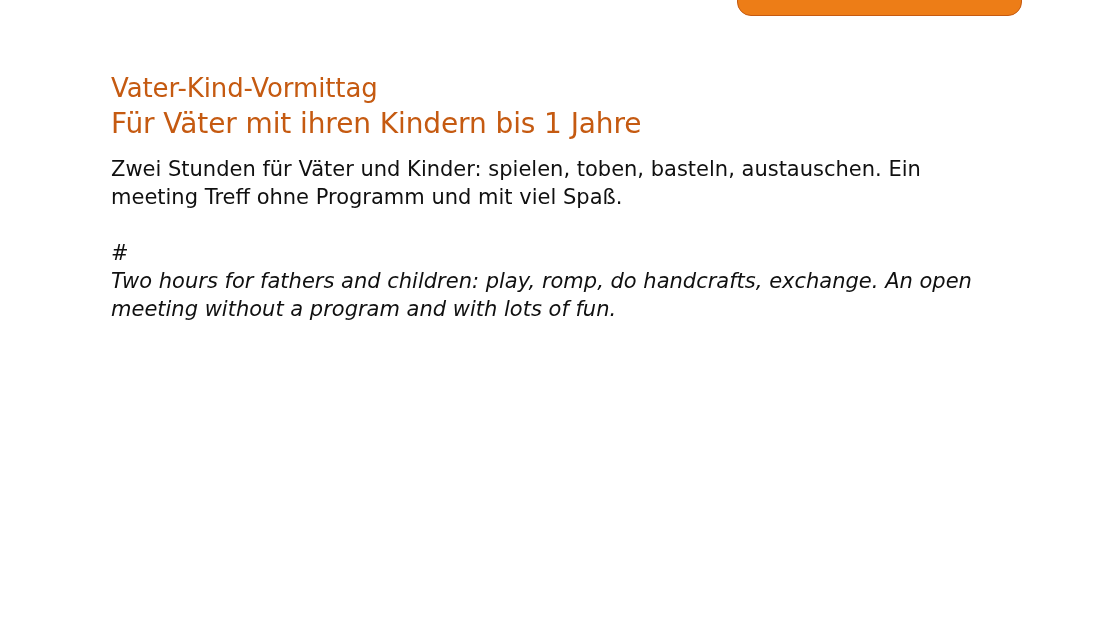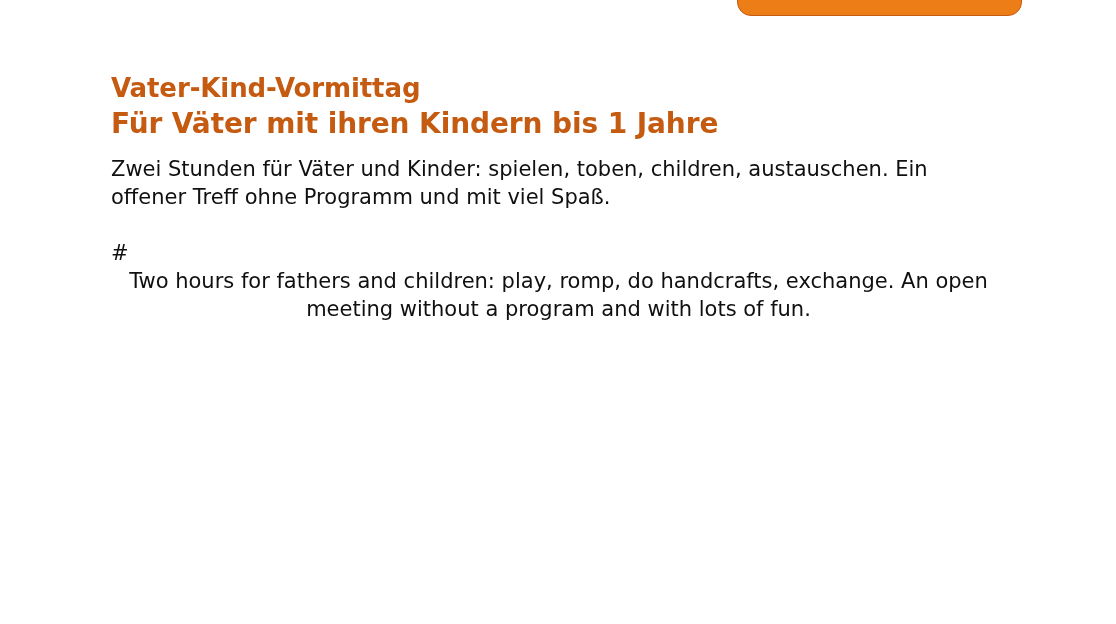--- a/index.html
+++ b/index.html
@@ -40,21 +40,21 @@
   .content {
     position: absolute;
     left: 111px;
     top: 72px;
     width: 930px;
   }
 
   .heading-1,
   .heading-2 {
     color: #C55A11;
-    font-weight: bold;
+    font-weight: normal;
     letter-spacing: -0.1px;
     white-space: nowrap;
   }
 
   .heading-1 {
     font-size: 26px;
     line-height: 32px;
     margin: 0;
   }
 
@@ -77,39 +77,39 @@
     font-size: 21px;
     line-height: 28px;
     margin: 28px 0 0 0;
     font-weight: normal;
   }
 
   .body-paragraph-italic {
     color: #101010;
     font-size: 21px;
     line-height: 28px;
+    font-style: italic;
     margin: 0;
     width: 895px;
-    text-align: center;
   }
 </style>
 </head>
 <body>
 
 <div id="page">
 
   <div class="banner-shape"></div>
 
   <div class="content">
 
     <h1 class="heading-1">Vater-Kind-Vormittag</h1>
 
     <h2 class="heading-2">Für Väter mit ihren Kindern bis 1 Jahre</h2>
 
-    <p class="body-paragraph">Zwei Stunden für Väter und Kinder: spielen, toben, children, austauschen. Ein offener Treff ohne Programm und mit viel Spaß.</p>
+    <p class="body-paragraph">Zwei Stunden für Väter und Kinder: spielen, toben, basteln, austauschen. Ein meeting Treff ohne Programm und mit viel Spaß.</p>
 
     <p class="hash-line">#</p>
 
     <p class="body-paragraph-italic">Two hours for fathers and children: play, romp, do handcrafts, exchange. An open meeting without a program and with lots of fun.</p>
 
   </div>
 
 </div>
 
 </body></html>

